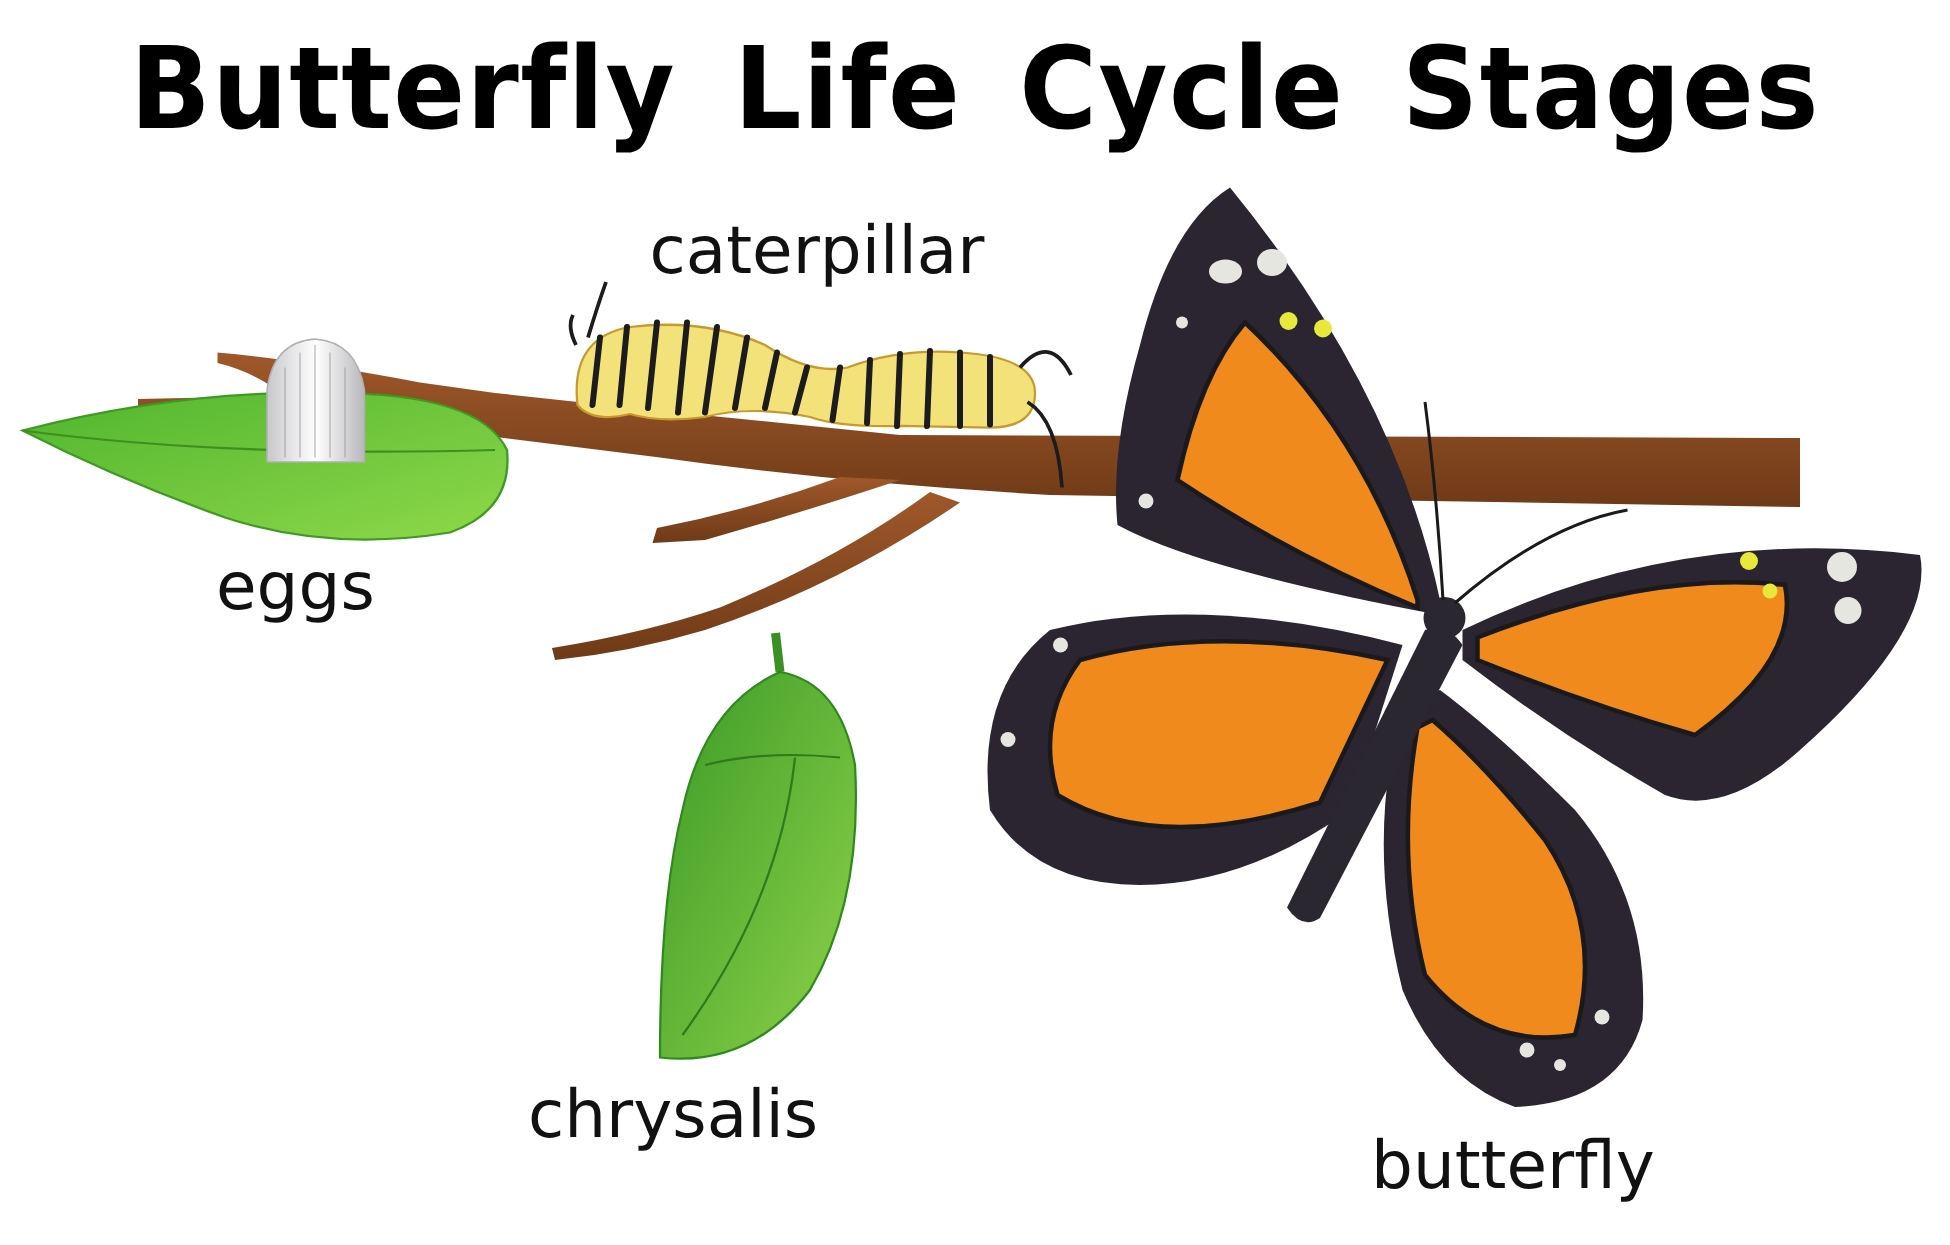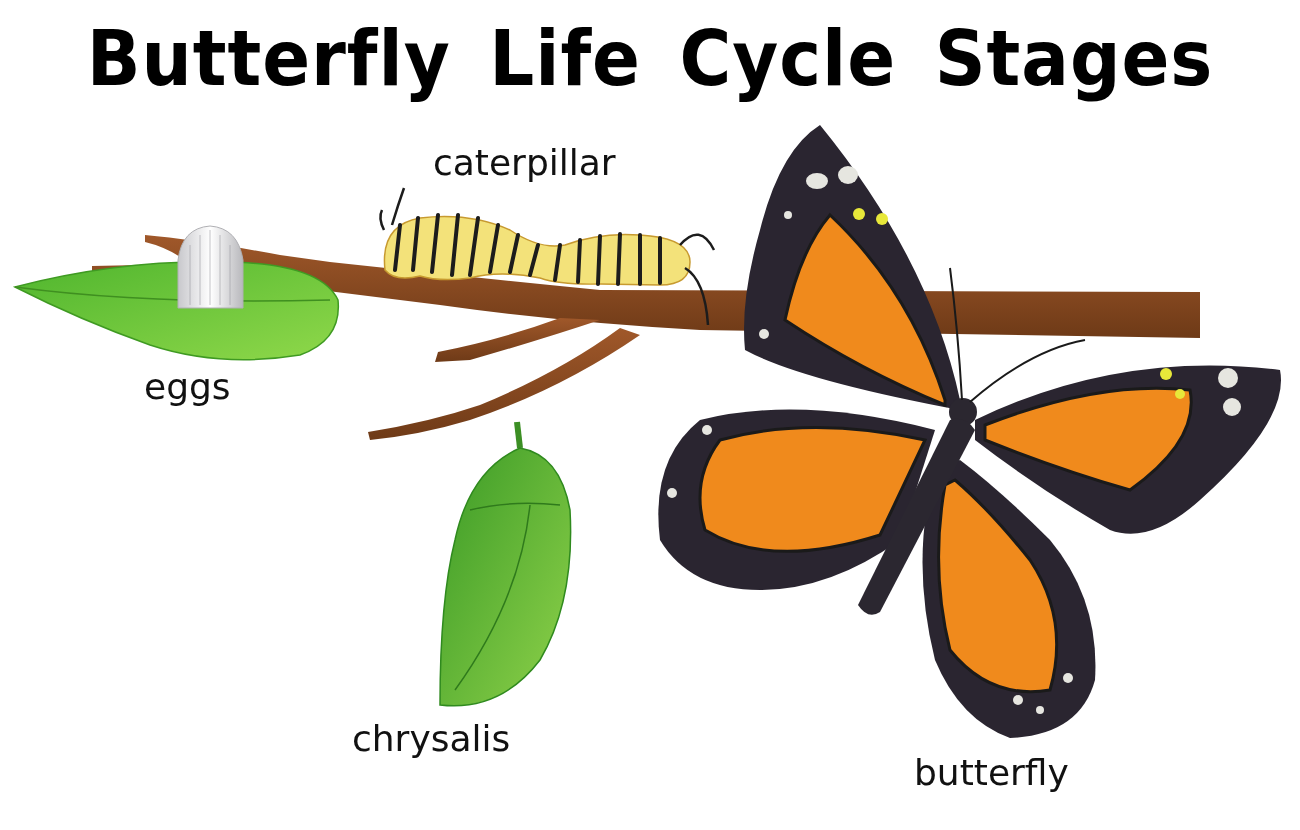--- a/index.html
+++ b/index.html
@@ -1,18 +1,18 @@
 <!DOCTYPE html>
 <html><head>
 <meta charset="utf-8">
 <style>
   html, body { margin:0; padding:0; background:#ffffff; }
   body { width:1300px; height:830px; position:relative; overflow:hidden; font-family:"DejaVu Sans", sans-serif; }
   .title { position:absolute; left:0; top:14px; width:1300px; text-align:center; font-family:"DejaVu Sans", sans-serif; font-weight:bold; font-size:76px; color:#000; letter-spacing:1px; word-spacing:14px; transform:scaleX(0.93); }
-  .label { position:absolute; font-family:"DejaVu Sans", sans-serif; font-size:36px; color:#111; }
+  .label { position:absolute; font-family:"DejaVu Sans", sans-serif; font-size:44px; color:#111; }
   svg.art { position:absolute; left:0; top:0; }
 </style>
 </head>
 <body>
 
 <div class="title">Butterfly Life Cycle Stages</div>
 
 <svg class="art" width="1300" height="830" viewBox="0 0 1300 830">
   <defs>
     <linearGradient id="branchG" x1="0" y1="0" x2="0" y2="1">

